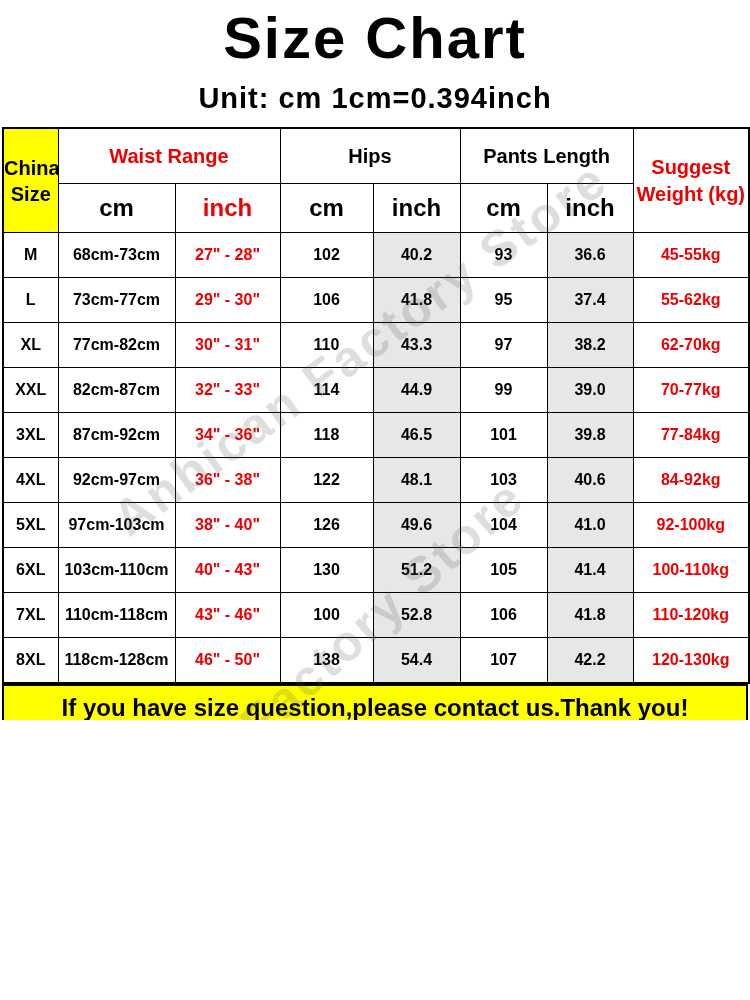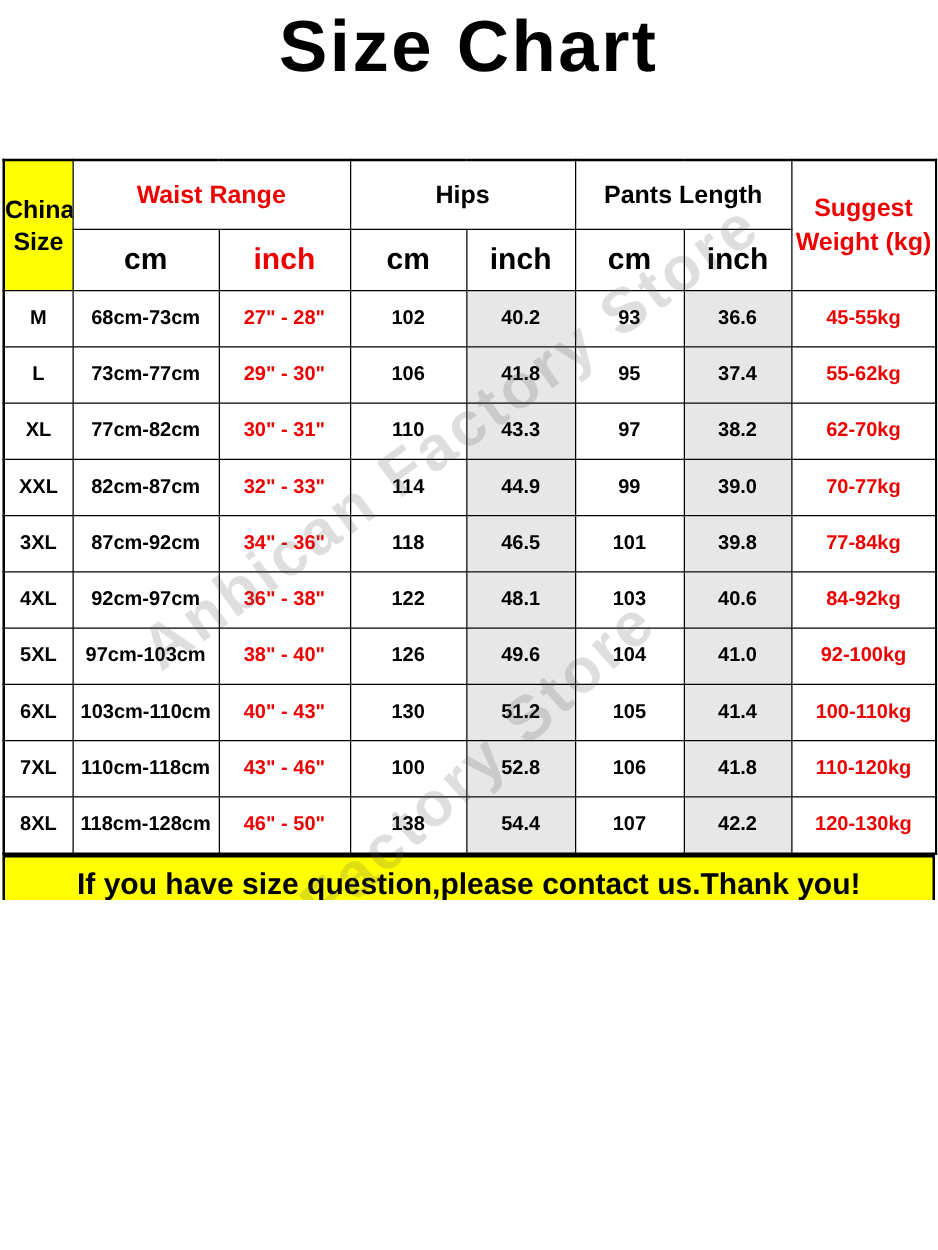--- a/index.html
+++ b/index.html
@@ -56,20 +56,21 @@
     left:305px;top:912px;font-size:46px;letter-spacing:9px;
     color:rgba(140,140,140,0.18);
   }
 </style>
 </head>
 <body>
 
 <div class="page">
 
   <div class="title">Size Chart</div>
+  <div class="subtitle">Unit: cm 1cm=0.394inch</div>
 
   <table class="size-table">
     <colgroup>
       <col style="width:55px">
         <col style="width:117px">
         <col style="width:105px">
       <col style="width:93px">
         <col style="width:87px">
         <col style="width:87px">
       <col style="width:86px">

